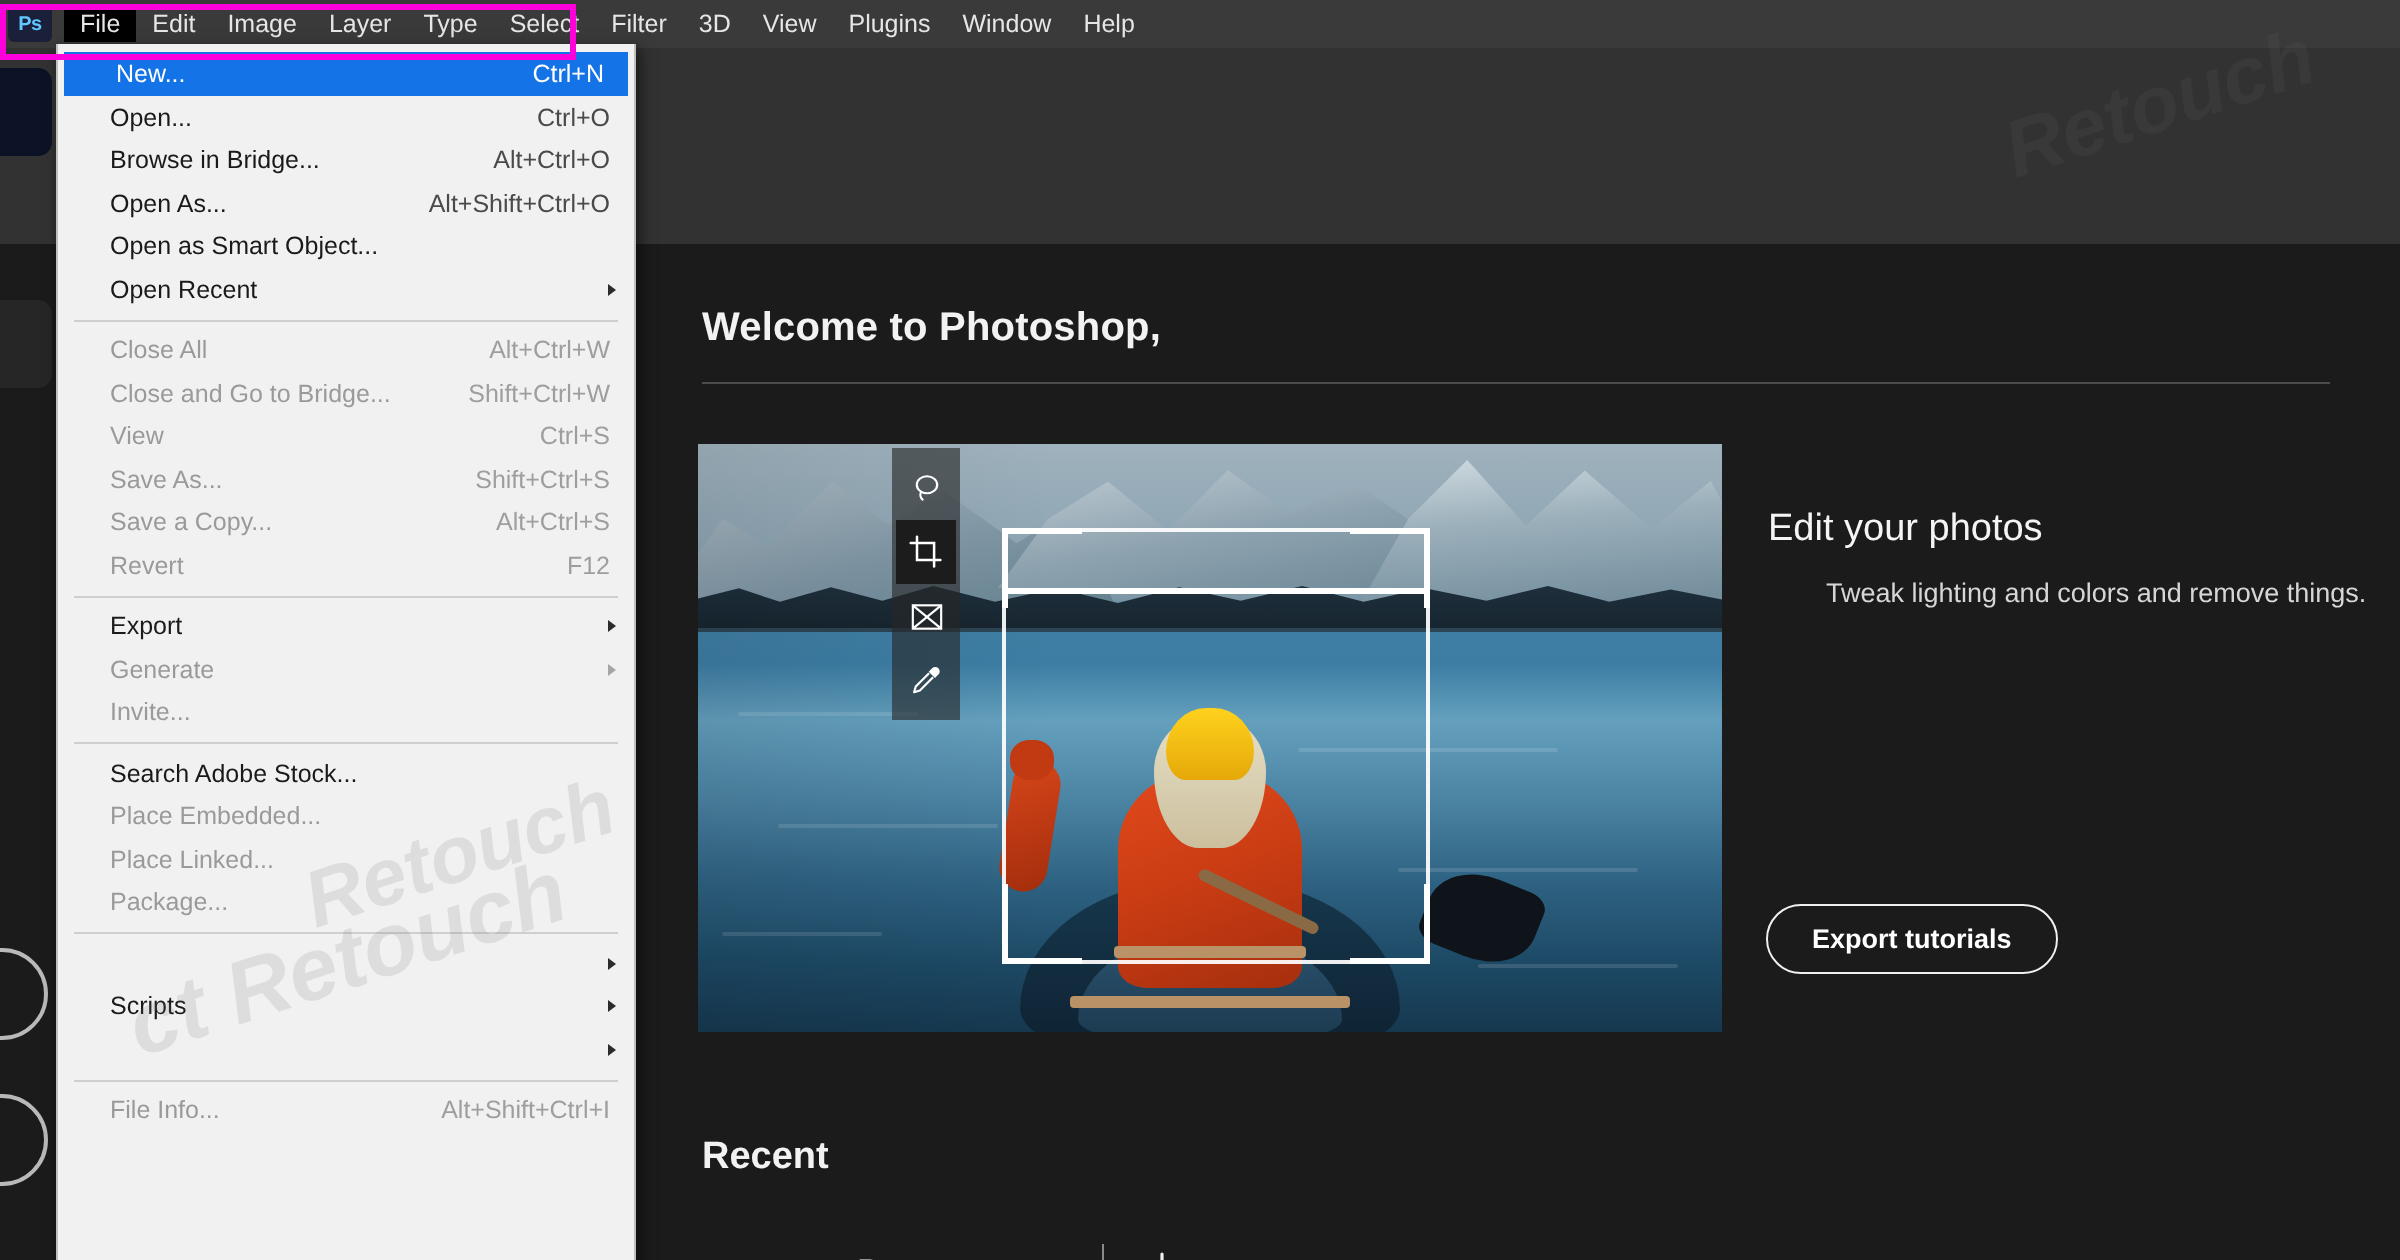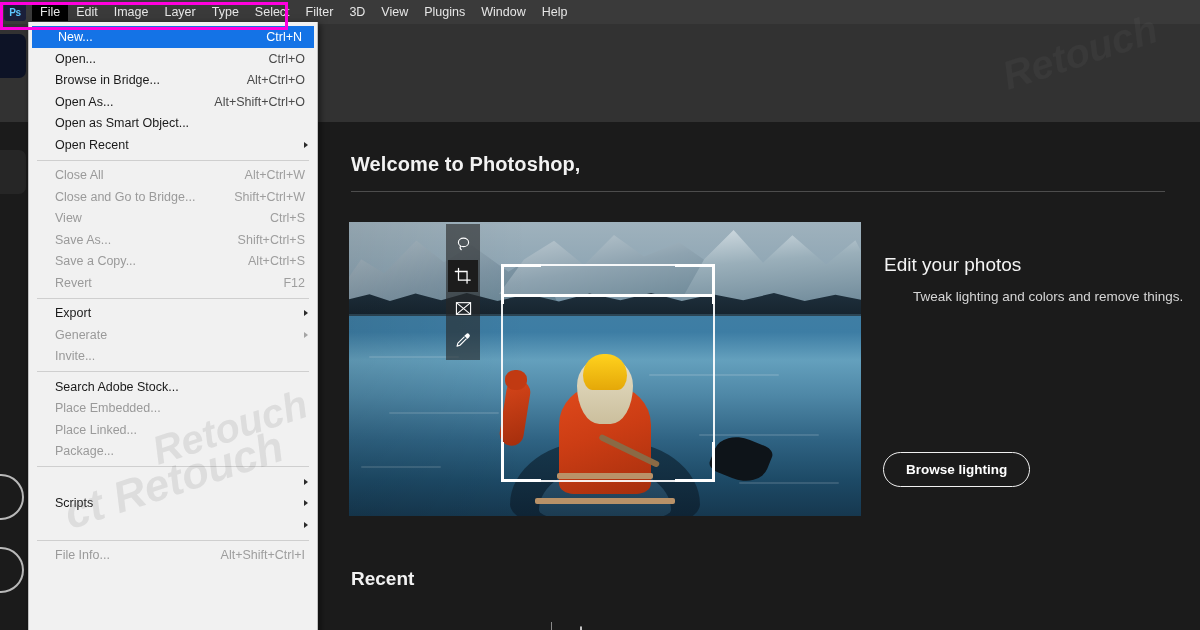--- a/index.html
+++ b/index.html
@@ -394,21 +394,21 @@
             <path d="M13 2.5 a2.6 2.6 0 0 1 3.7 3.7 l-2 2 -3.7 -3.7 z" fill="#ffffff" stroke="none"></path>
             <path d="M11.2 5.4 L3.4 13.2 l-1 3.4 3.4 -1 7.8 -7.8" stroke-linejoin="round"></path>
           </svg>
         </span>
       </div>
     </div>
   </div>
 
   <div id="promo-title">Edit your photos</div>
   <div id="promo-sub">Tweak lighting and colors and remove things.</div>
-  <div id="browse-btn">Browse lighting</div>
+  <div id="browse-btn">Export tutorials</div>
 
   <div id="recent-title">Recent</div>
   <div id="sort-label">Sort</div>
   <div id="sort-value">Recent</div>
   <div id="sort-chevron">
     <svg width="14" height="14" viewBox="0 0 14 14" fill="none" stroke="#f0f0f0" stroke-width="1.6">
       <path d="M3 5 L7 9.4 L11 5" stroke-linecap="round" stroke-linejoin="round"></path>
     </svg>
   </div>
   <div id="sort-divider"></div>

